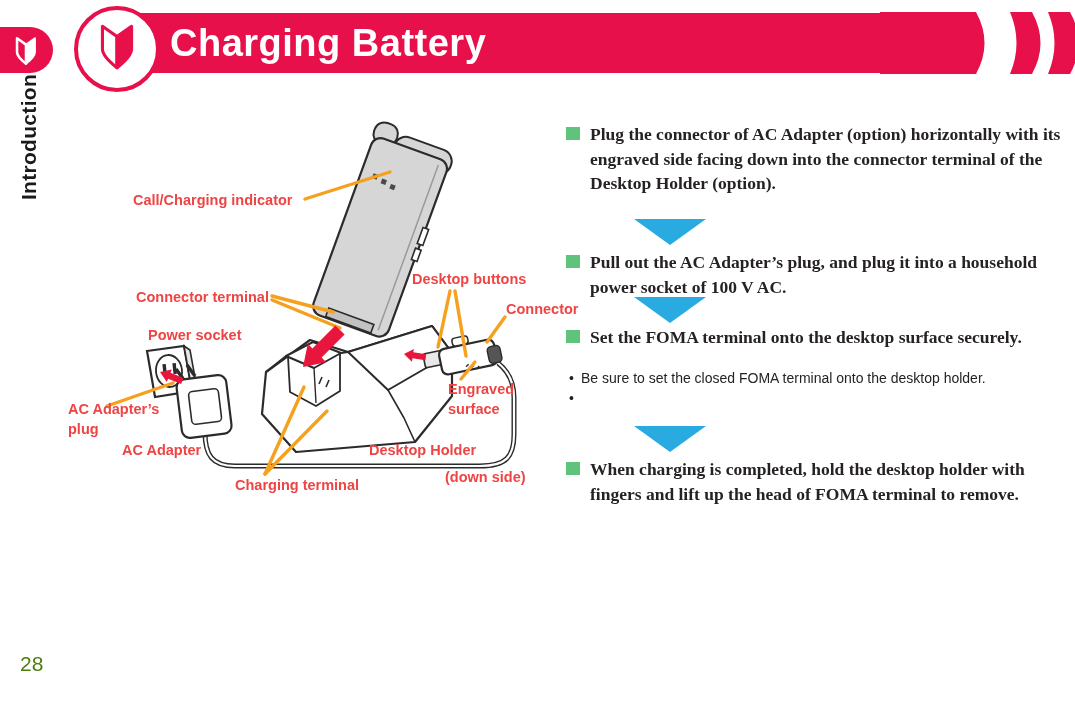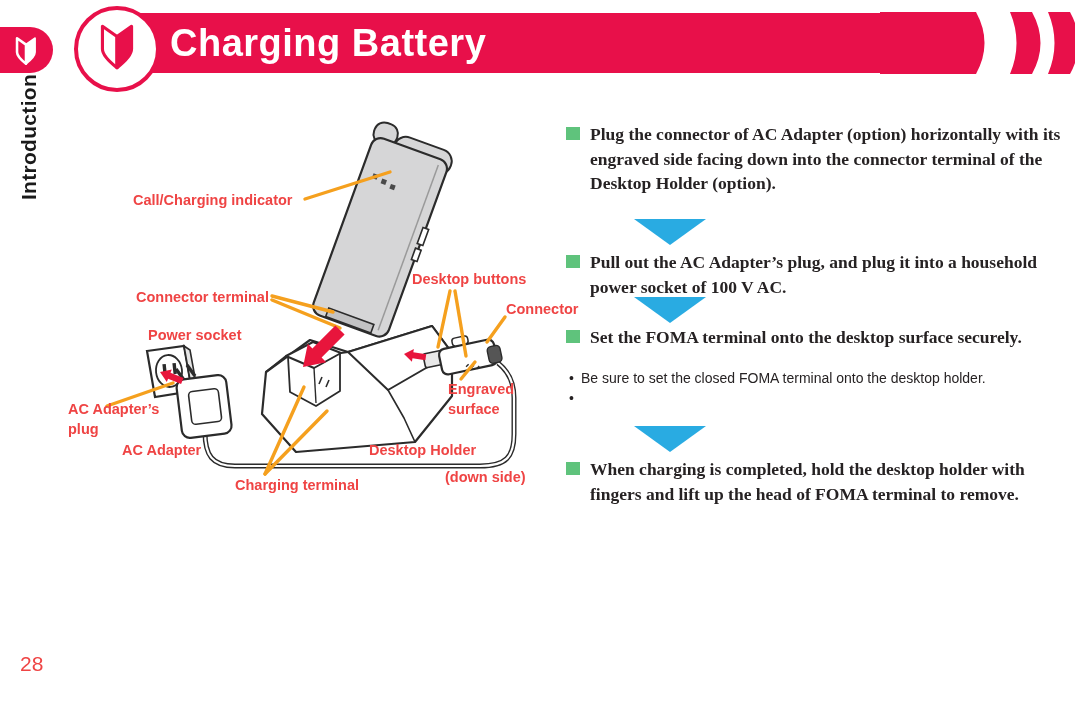--- a/index.html
+++ b/index.html
@@ -40,21 +40,21 @@
   .step .bullet { position:absolute; left:1px; top:5px; width:14px; height:13px; background:#5FC37C; }
   .note {
     position:absolute; left:567px; width:498px; padding-left:14px; box-sizing:border-box;
     font-size:14px; line-height:19.5px; color:#262223;
   }
   .note .note-bullet { position:absolute; left:2px; top:0; }
   .arrow-down {
     position:absolute; left:634px; width:72px; height:26px; background:#29ABE2;
     clip-path:polygon(0 0, 100% 0, 50% 100%);
   }
-  .page-number { position:absolute; left:20px; top:652px; font-size:21px; color:#ef4444; }
+  .page-number { position:absolute; left:20px; top:652px; font-size:21px; color:#4d7c0f; }
 </style>
 </head>
 <body>
 
 <div class="page">
 
   <div class="banner"></div>
 
   <svg class="banner-deco" width="195" height="62" viewBox="0 0 195 62">
     <path d="M0,0 L96,0 Q113,31 96,62 L0,62 Z" fill="#E8104A"></path>

